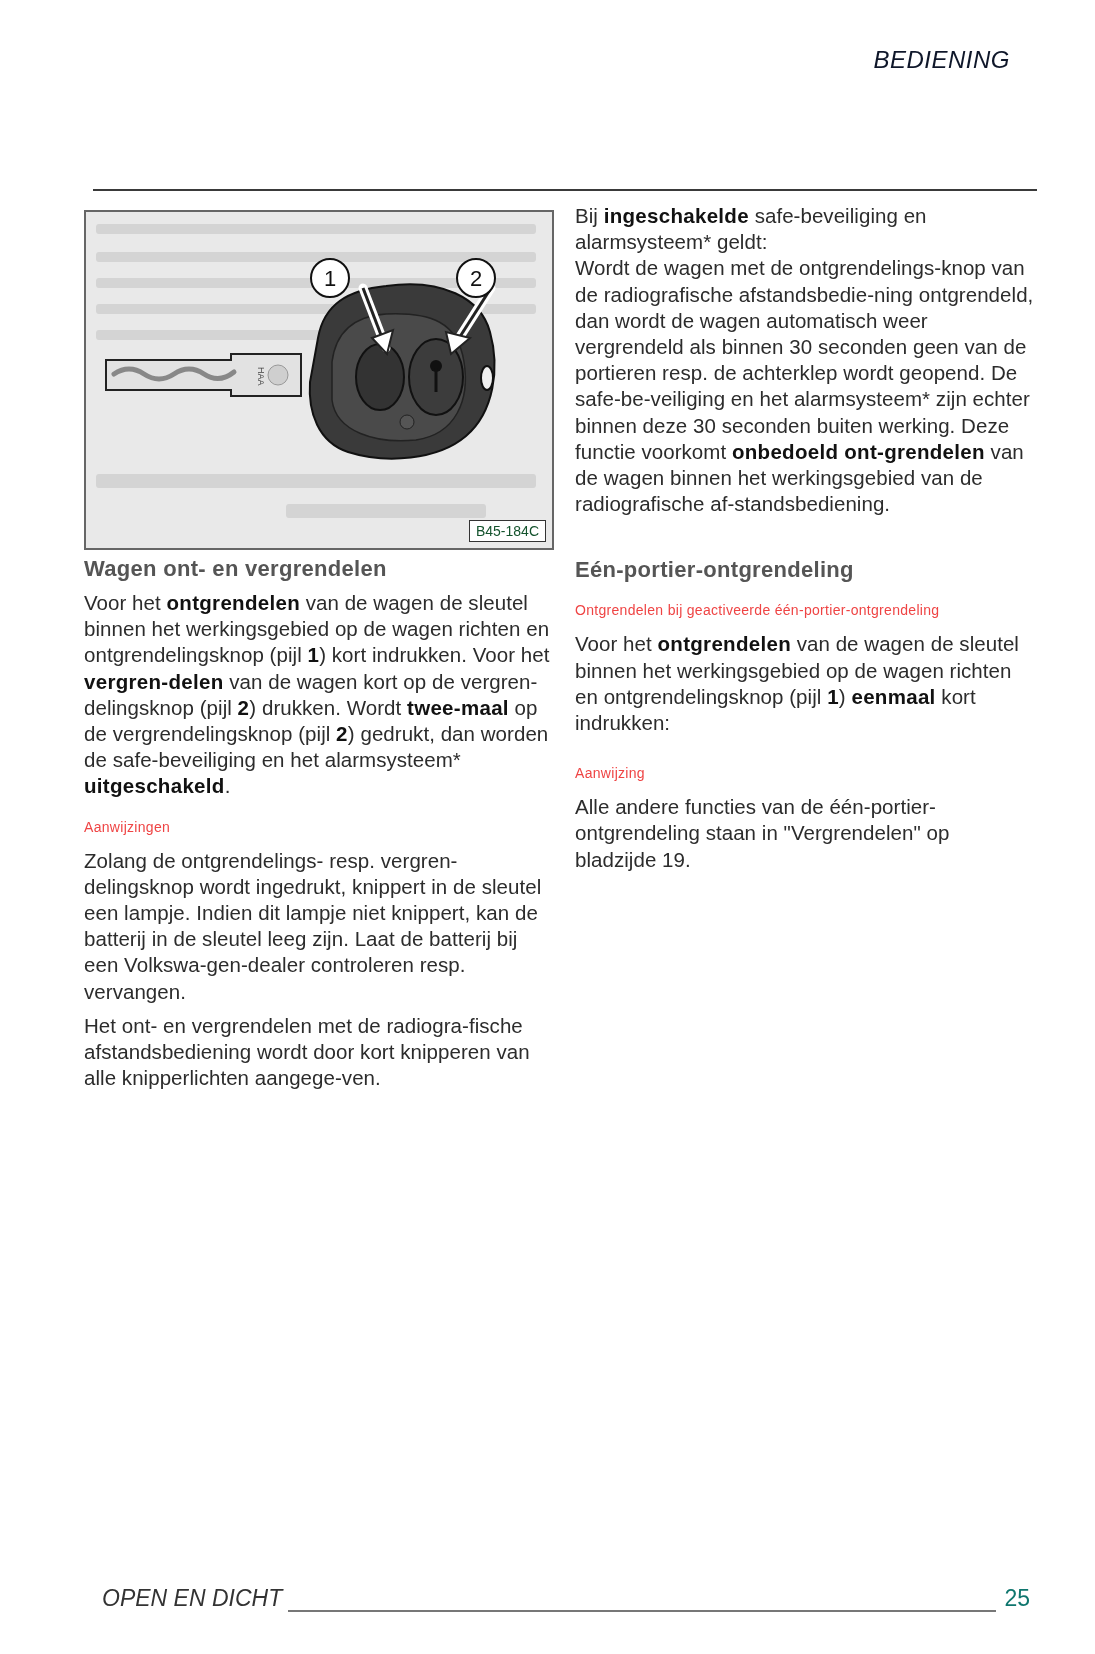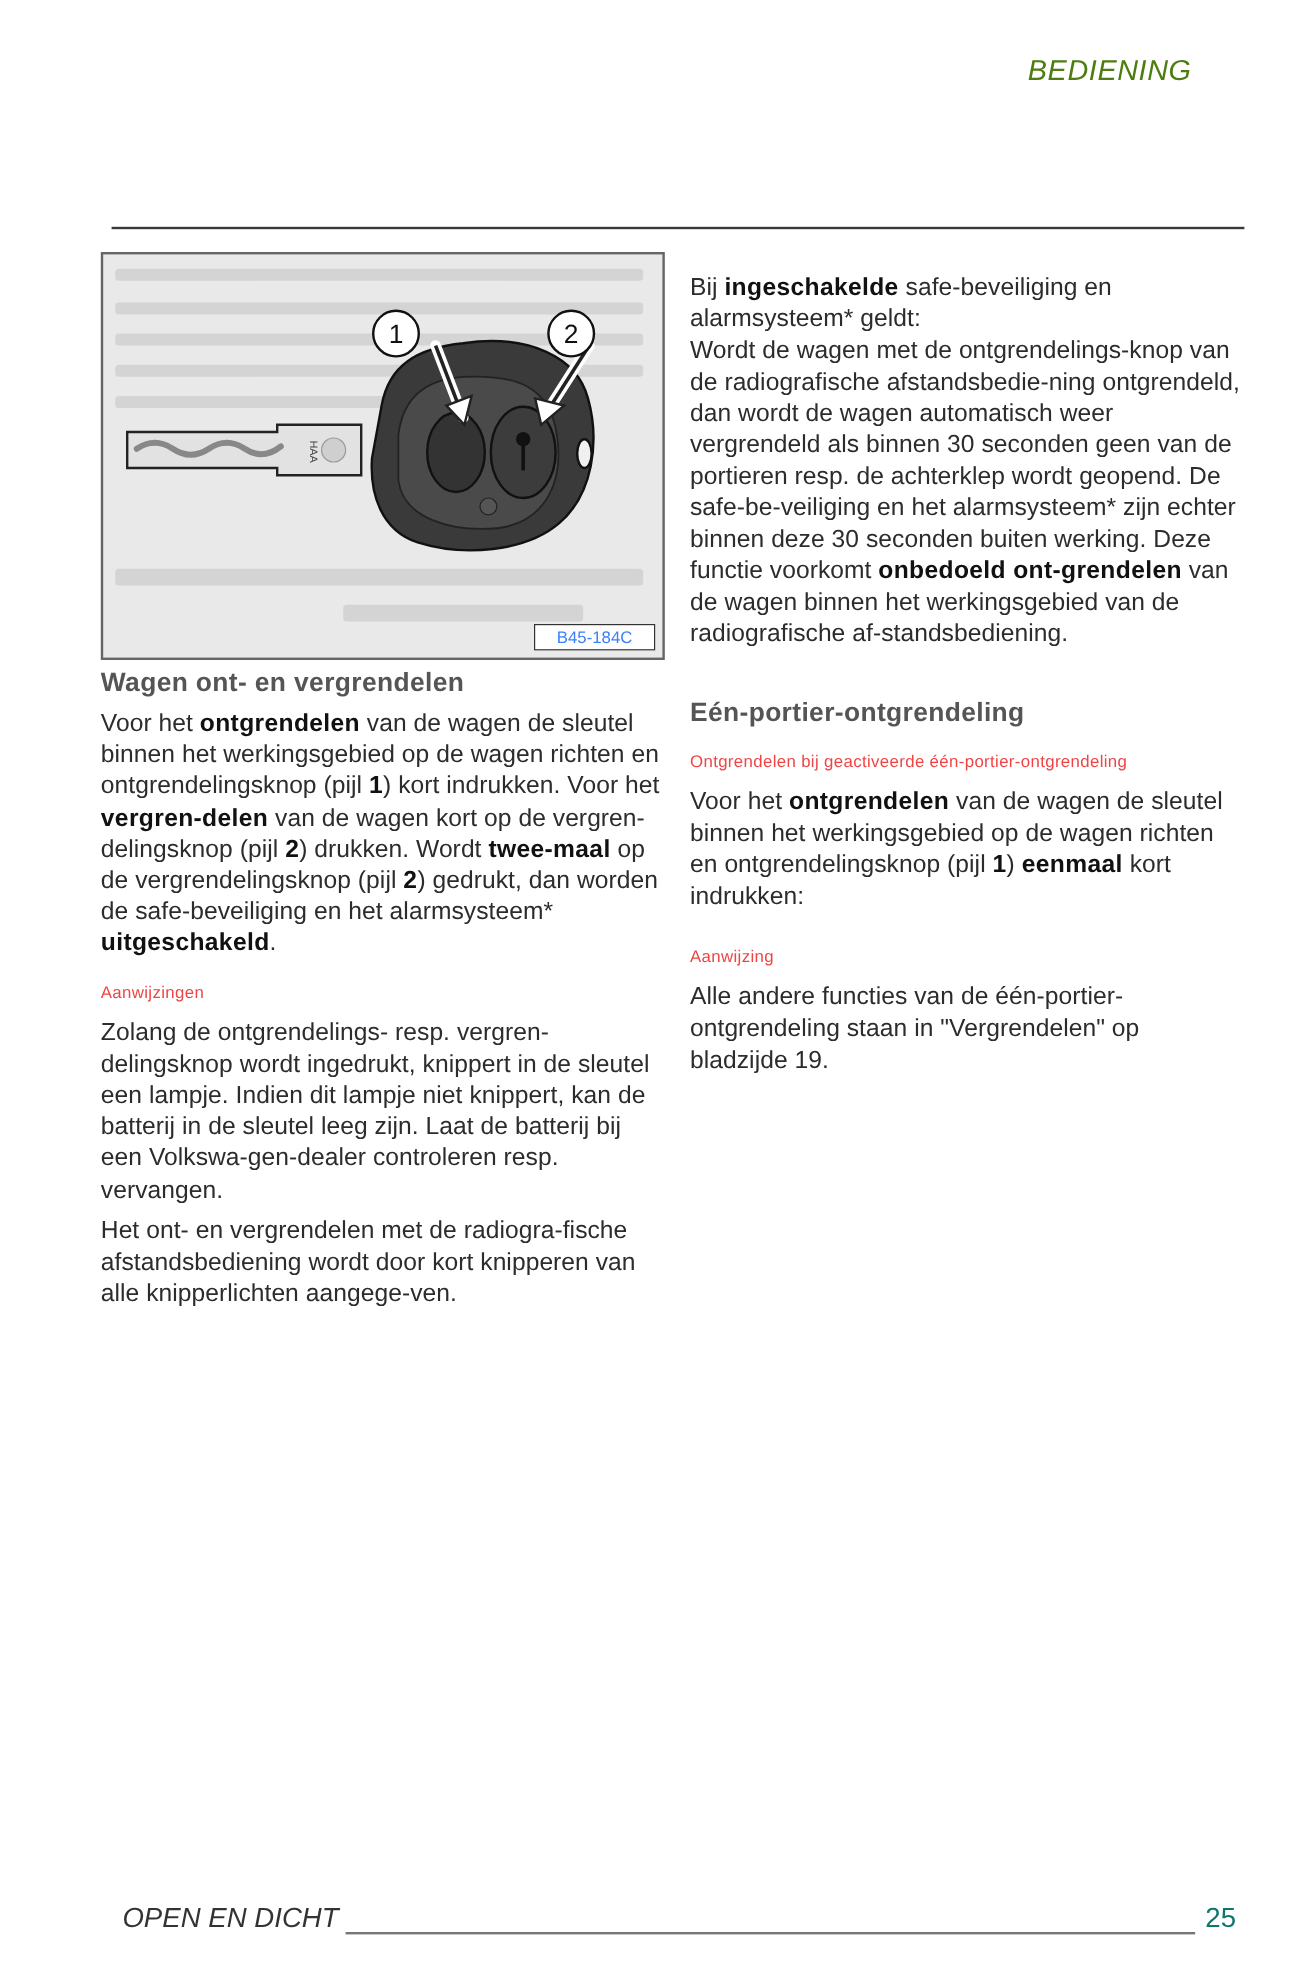--- a/index.html
+++ b/index.html
@@ -2,39 +2,39 @@
 <html><head>
 <meta charset="utf-8">
 <style>
   html, body { margin: 0; padding: 0; background: #ffffff; }
   body {
     width: 1095px; height: 1654px; position: relative; overflow: hidden;
     font-family: "Liberation Sans", "DejaVu Sans", sans-serif;
     color: #2b2b2b;
   }
   .running-head {
-    position: absolute; top: 46px; right: 102px;
-    font-style: italic; font-size: 24px; letter-spacing: 0.5px; color: #4d7c0f;
+    position: absolute; top: 46px; right: 85px;
+    font-style: italic; font-size: 24px; letter-spacing: 0.5px; color: #0f172a;
   }
   .top-rule {
     position: absolute; top: 189px; left: 93px; width: 944px; height: 2px;
     background: #3a3a3a;
   }
   .col-left { position: absolute; left: 84px; top: 210px; width: 470px; }
-  .col-right { position: absolute; left: 575px; top: 203px; width: 460px; margin-top: 24px; }
+  .col-right { position: absolute; left: 575px; top: 203px; width: 460px; }
 
   .figure {
     position: relative; width: 470px; height: 340px;
     border: 2px solid #666; background: #e9e9e9; box-sizing: border-box; overflow: hidden;
   }
   .figure svg { position: absolute; left: 0; top: 0; }
   .figure-code {
     position: absolute; right: 6px; bottom: 6px;
     border: 1.5px solid #333; background: #fff; font-size: 14px;
-    padding: 2px 18px; color: #3b82f6;
+    padding: 2px 6px; color: #14532d;
   }
 
   .sec-title {
     font-size: 22px; font-weight: bold; color: #555; letter-spacing: 0.3px;
     margin: 0;
   }
   .sub-title {
     font-size: 14px; font-weight: normal; color: #ef4444; letter-spacing: 0.3px;
     line-height: 26px; margin: 0;
   }

